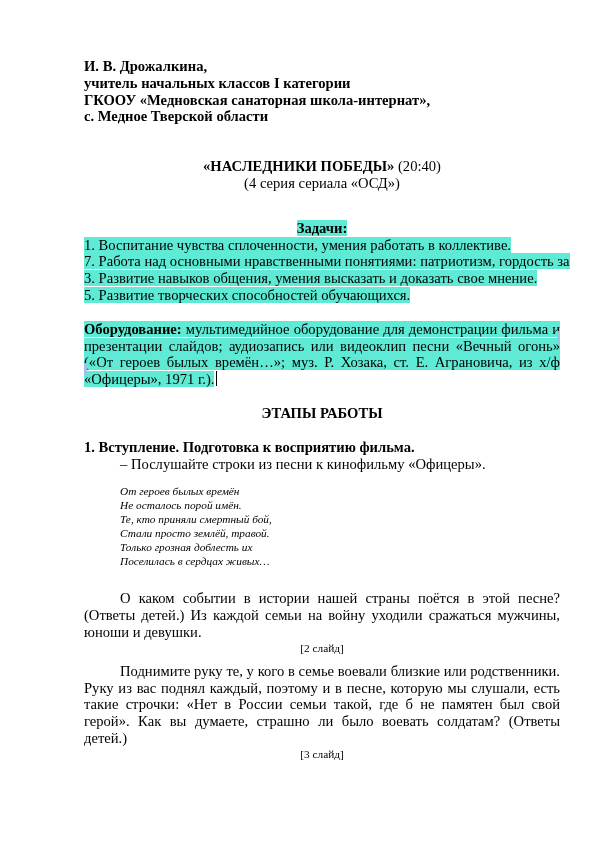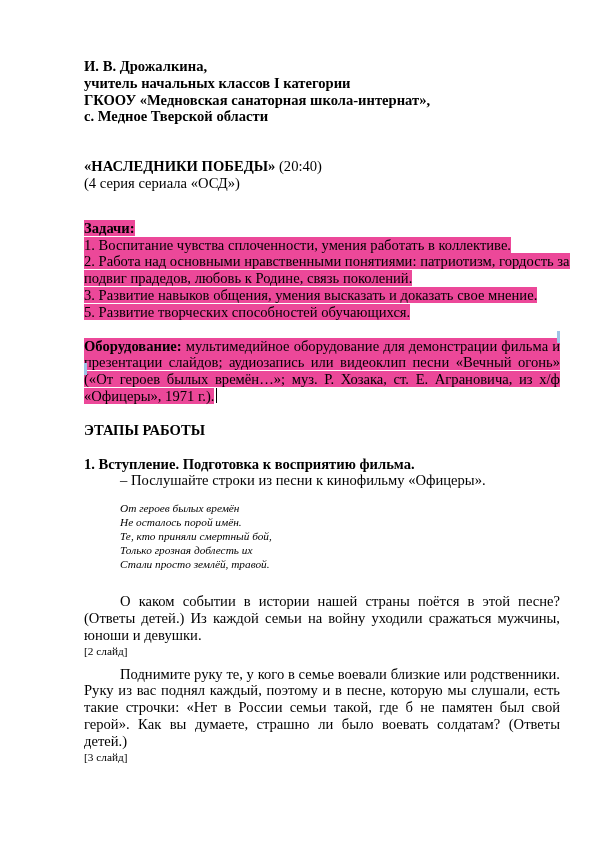--- a/index.html
+++ b/index.html
@@ -2,24 +2,24 @@
 <html><head>
 <meta charset="utf-8">
 <style>
   html, body { margin: 0; padding: 0; background: #ffffff; }
   body { width: 601px; height: 851px; position: relative; overflow: hidden;
          font-family: "Liberation Serif", "DejaVu Serif", serif; color: #000; }
   .page { position: absolute; left: 84px; top: 58px; width: 476px; }
   .line { font-size: 14.6px; line-height: 16.8px; white-space: nowrap; }
   .b { font-weight: bold; }
   .i { }
-  .center { }
-  .hl { background: #ec4899; }
+  .center { text-align: center; }
+  .hl { background: #5eead4; }
   .poem { font-size: 11.3px; line-height: 14px; font-style: italic; padding-left: 36px; }
-  .slide { font-size: 11.3px; line-height: 14px; }
+  .slide { font-size: 11.3px; text-align: center; line-height: 14px; }
   .indent { text-indent: 36px; margin-top: 8px; }
   .para { font-size: 14.6px; line-height: 16.8px; text-align: justify; }
   .caret { display: inline-block; width: 1px; height: 15px; background: #000; vertical-align: -2px; margin-left: 2px; }
   .stub { position: absolute; width: 3px; height: 12px; background: #9ec3e6; }
 </style>
 </head>
 <body>
 
 <div class="page">
 
@@ -39,22 +39,21 @@
   <div class="line center i">(4 серия сериала «ОСД»)</div>
 
   <div style="height:14px"></div>
 
 
   <div style="height:14px"></div>
 
   <div class="line center b"><span class="hl">Задачи:</span></div>
   <div>
     <div class="line"><span class="hl">1. Воспитание чувства сплоченности, умения работать в коллективе.</span></div>
-    <div class="line"><span class="hl">2. Работа над основными нравственными понятиями: патриотизм, гордость за</span></div>
-    <div class="line"><span class="hl">подвиг прадедов, любовь к Родине, связь поколений.</span></div>
+    <div class="line"><span class="hl">7. Работа над основными нравственными понятиями: патриотизм, гордость за</span></div>
     <div class="line"><span class="hl">3. Развитие навыков общения, умения высказать и доказать свое мнение.</span></div>
     <div class="line"><span class="hl">5. Развитие творческих способностей обучающихся.</span></div>
   </div>
 
   <div style="height:17px"></div>
 
   <div class="para"><span class="hl"><span class="b i">Оборудование:</span><span> мультимедийное оборудование для демонстрации фильма и презентации слайдов; аудиозапись или видеоклип песни «Вечный огонь»</span> <span class="i">(«От героев былых времён…»; муз. Р. Хозака, ст. Е. Аграновича, из х/ф «Офицеры», 1971 г.).</span></span><span class="caret"></span></div>
 
   <div style="height:17px"></div>
 
@@ -64,22 +63,23 @@
 
   <div class="line b i">1. Вступление. Подготовка к восприятию фильма.</div>
   <div class="line" style="padding-left:36px">– Послушайте строки из песни к кинофильму «Офицеры».</div>
 
   <div style="height:12px"></div>
 
   <div>
     <div class="poem">От героев былых времён</div>
     <div class="poem">Не осталось порой имён.</div>
     <div class="poem">Те, кто приняли смертный бой,</div>
+    <div class="poem">Стали просто землёй, травой.</div>
     <div class="poem">Только грозная доблесть их</div>
-    <div class="poem">Стали просто землёй, травой.</div>
+    <div class="poem">Поселилась в сердцах живых…</div>
   </div>
 
   <div style="height:14px"></div>
 
   <div class="para indent"><span>О каком событии в истории нашей страны поётся в этой песне? </span><span class="i">(Ответы детей.)</span><span> Из каждой семьи на войну уходили сражаться мужчины, юноши и девушки.</span></div>
   <div class="slide">[2 слайд]</div>
 
   <div class="para indent"><span>Поднимите руку те, у кого в семье воевали близкие или родственники. Руку из вас поднял каждый, поэтому и в песне, которую мы слушали, есть такие строчки: «Нет в России семьи такой, где б не памятен был свой герой». Как вы думаете, страшно ли было воевать солдатам? </span><span class="i">(Ответы детей.)</span></div>
   <div class="slide">[3 слайд]</div>
 </div>

